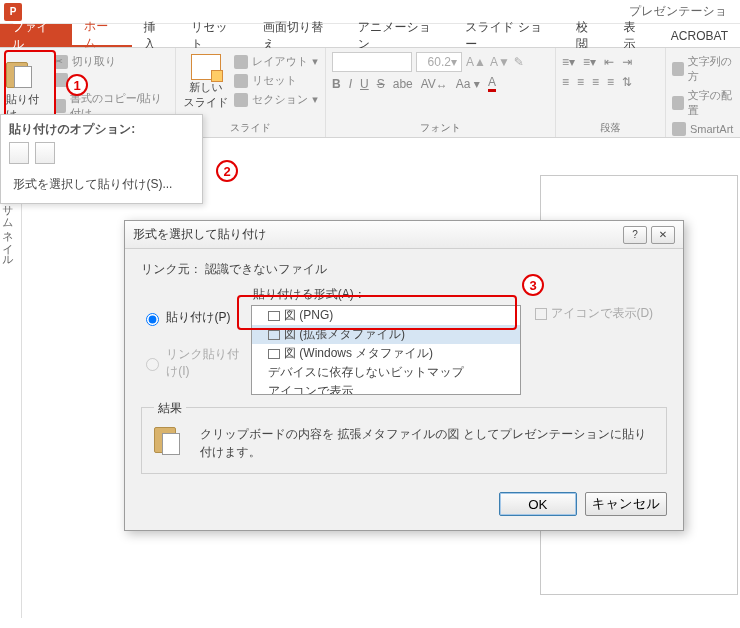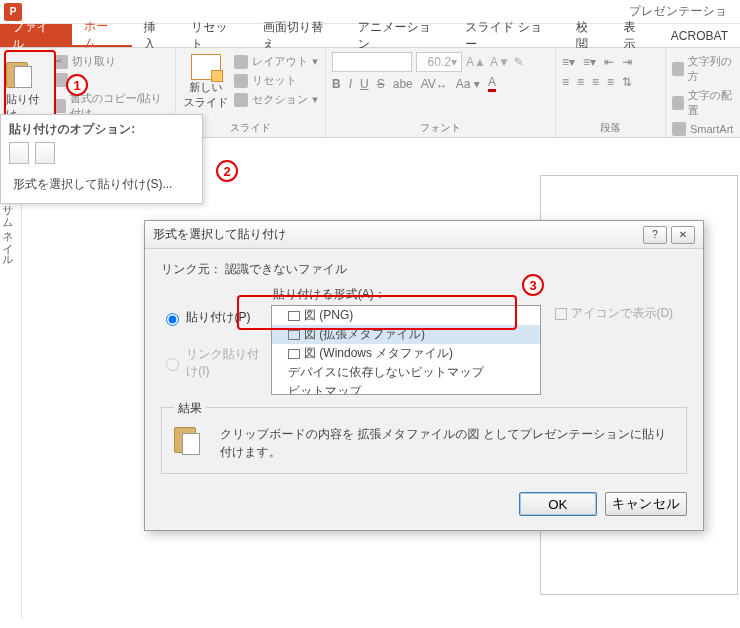--- a/index.html
+++ b/index.html
@@ -41,21 +41,21 @@
 
   
   .thumb-rail { position: absolute; left: 0; top: 138px; width: 22px; height: 480px; border-right: 1px solid #ddd; display: flex; align-items: flex-start; }
   .thumb-text { writing-mode: vertical-rl; font-size: 11px; color: #666; padding-top: 60px; }
 
   
   .callout { position: absolute; border: 2px solid #e20000; border-radius: 4px; pointer-events: none; }
   .circ { position: absolute; width: 22px; height: 22px; border: 2px solid #e20000; border-radius: 50%; color: #e20000; font-weight: bold; display: flex; align-items: center; justify-content: center; background: #fff; pointer-events: none; font-size: 13px; }
 
   
-  .dialog { position: absolute; left: 144px; top: 220px; width: 560px; background: #f1f1f1; border: 1px solid #9c9c9c; box-shadow: 3px 3px 10px rgba(0,0,0,0.25); z-index: 10; }
+  .dialog { position: absolute; left: 124px; top: 220px; width: 560px; background: #f1f1f1; border: 1px solid #9c9c9c; box-shadow: 3px 3px 10px rgba(0,0,0,0.25); z-index: 10; }
   .dlg-title { background: linear-gradient(#fdfdfd,#ececec); height: 28px; display: flex; align-items: center; padding: 0 8px; border-bottom: 1px solid #cfcfcf; }
   .dlg-title-text { color: #333; }
   .dlg-win-btns { margin-left: auto; display: flex; gap: 4px; }
   .win-btn { width: 24px; height: 18px; border: 1px solid #9c9c9c; border-radius: 2px; background: linear-gradient(#fff,#e6e6e6); display: flex; align-items: center; justify-content: center; font-size: 10px; cursor: pointer; }
   .dlg-body { padding: 12px 16px 8px 16px; }
   .dlg-row { display: flex; align-items: flex-start; margin-bottom: 8px; }
   .dlg-label { width: 64px; }
   .radio-col { width: 110px; display: flex; flex-direction: column; gap: 20px; padding-top: 4px; }
   .radio-item { display: flex; align-items: center; gap: 4px; color: #333; }
   .radio-item.disabled { color: #aaa; }
@@ -252,21 +252,21 @@
             <span>図 (拡張メタファイル)</span>
           </div>
         <div class="li">
             <span class="li-icon"></span>
             <span>図 (Windows メタファイル)</span>
           </div>
         <div class="li">
             <span>デバイスに依存しないビットマップ</span>
           </div>
         <div class="li">
-            <span>ビットマップ</span>
+            <span>アイコンで表示</span>
           </div>
       </div>
       <div style="margin-left:14px;">
         <label class="icon-disp">
           <span class="chk"></span>
           <span>アイコンで表示(D)</span>
         </label>
       </div>
     </div>
 

